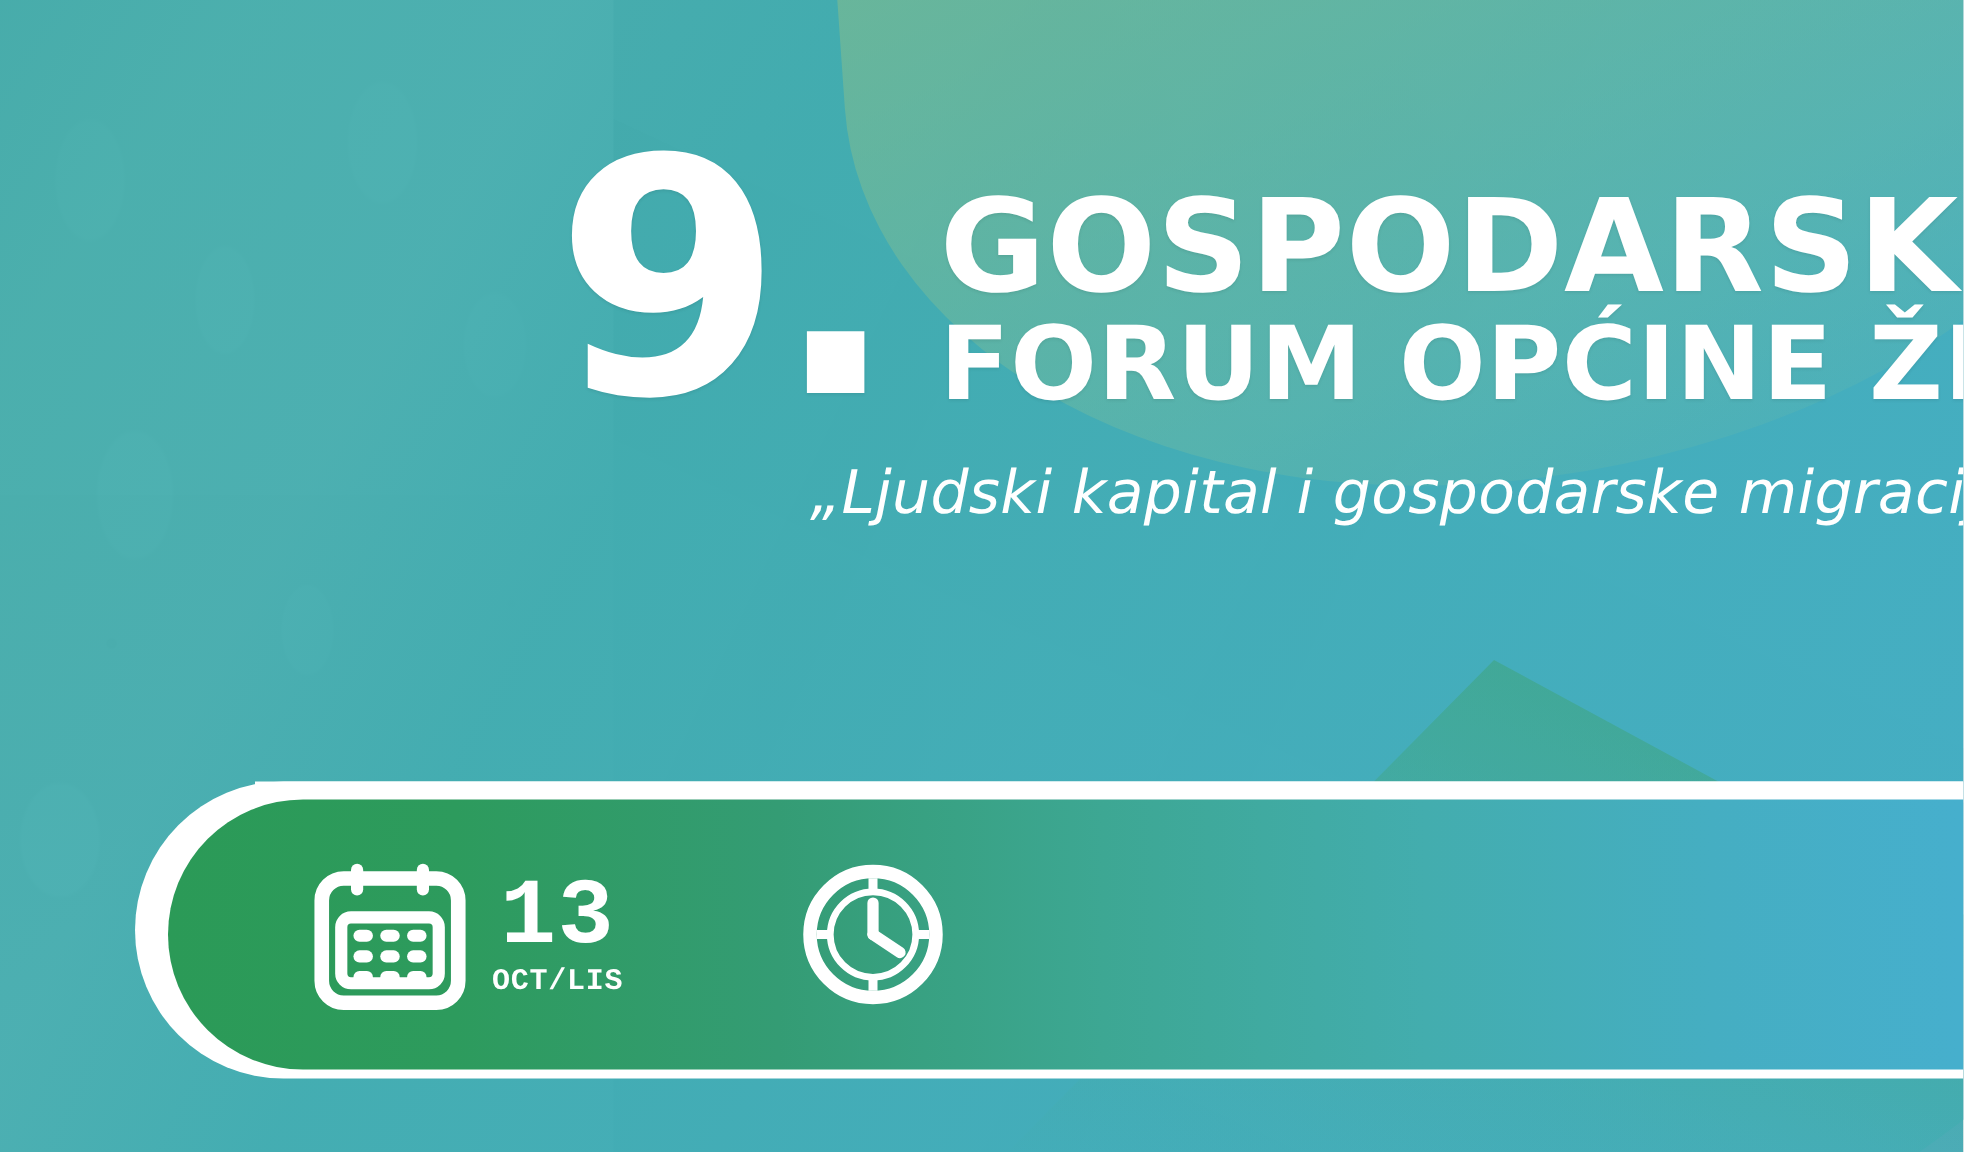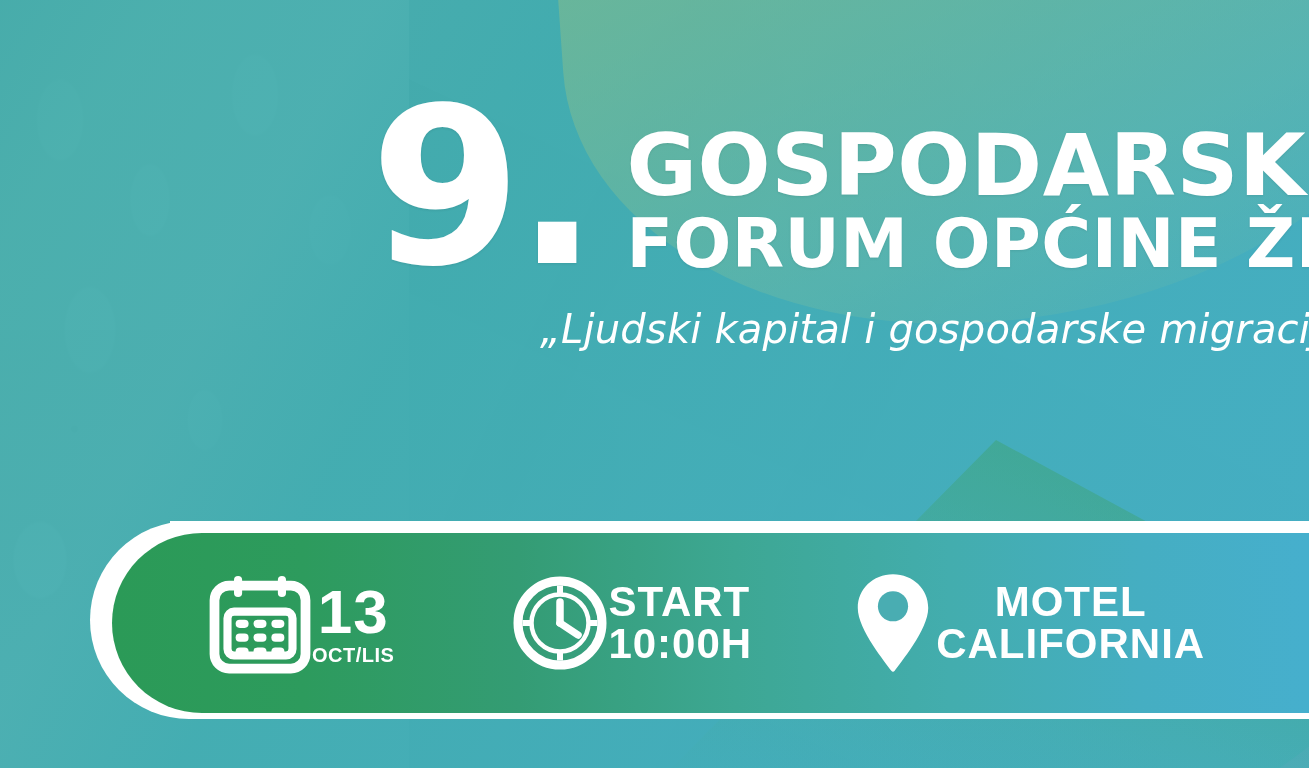--- a/index.html
+++ b/index.html
@@ -188,24 +188,25 @@
     display:flex;
     align-items:center;
     color:#ffffff;
   }
   .info-item.date{ margin-left:96px; }
   .info-item.time{ margin-left:118px; }
   .info-item.place{ margin-left:98px; }
 
   .icon-box{ display:flex; align-items:center; justify-content:center; }
   .info-text{
-    font-family:Liberation Sans, sans-serif;
+    font-family:Liberation Mono, monospace;
     font-weight:700;
     color:#ffffff;
     line-height:1.0;
+    margin-left:16px;
   }
   .date-day{ font-size:62px; letter-spacing:1px; text-align:center; }
   .date-month{ font-size:20px; letter-spacing:.5px; margin-top:2px;}
   .date-year{ font-size:50px; letter-spacing:1px; text-align:center; margin-top:2px;}
   .time-line{ font-size:42px; letter-spacing:1px; }
   .place-line{ font-size:42px; letter-spacing:1px; text-align:center; }
 
   .shadow-soft{ filter:drop-shadow(0 1px 1px rgba(0,0,0,.08)); }
 </style>
 </head>
@@ -272,33 +273,17 @@
           <circle cx="32" cy="32" r="28" fill="none" stroke="#fff" stroke-width="6"></circle>
           <circle cx="32" cy="32" r="19" fill="none" stroke="#fff" stroke-width="3"></circle>
           <rect x="30" y="7" width="4" height="7" fill="#fff"></rect>
           <rect x="30" y="50" width="4" height="7" fill="#fff"></rect>
           <rect x="7" y="30" width="7" height="4" fill="#fff"></rect>
           <rect x="50" y="30" width="7" height="4" fill="#fff"></rect>
           <path d="M32 32 L32 18" stroke="#fff" stroke-width="5" stroke-linecap="round"></path>
           <path d="M32 32 L44 40" stroke="#fff" stroke-width="5" stroke-linecap="round"></path>
         </svg>
       </div>
-      <div class="info-text">
-        <div class="time-line">START</div>
-        <div class="time-line">10:00H</div>
-      </div>
     </div>
 
-    <div class="info-item place">
-      <div class="icon-box">
-        <svg width="86" height="104" viewBox="0 0 48 62" aria-hidden="true">
-          <path d="M24 2 C12 2 3 11 3 22 C3 35 20 55 23 59.5 C23.5 60.3 24.5 60.3 25 59.5 C28 55 45 35 45 22 C45 11 36 2 24 2 Z" fill="#fff"></path>
-          <circle cx="24" cy="21" r="9" fill="#49ADB2"></circle>
-        </svg>
-      </div>
-      <div class="info-text">
-        <div class="place-line">MOTEL</div>
-        <div class="place-line">CALIFORNIA</div>
-      </div>
-    </div>
 
   </div>
 </div>
 
 </body></html>

